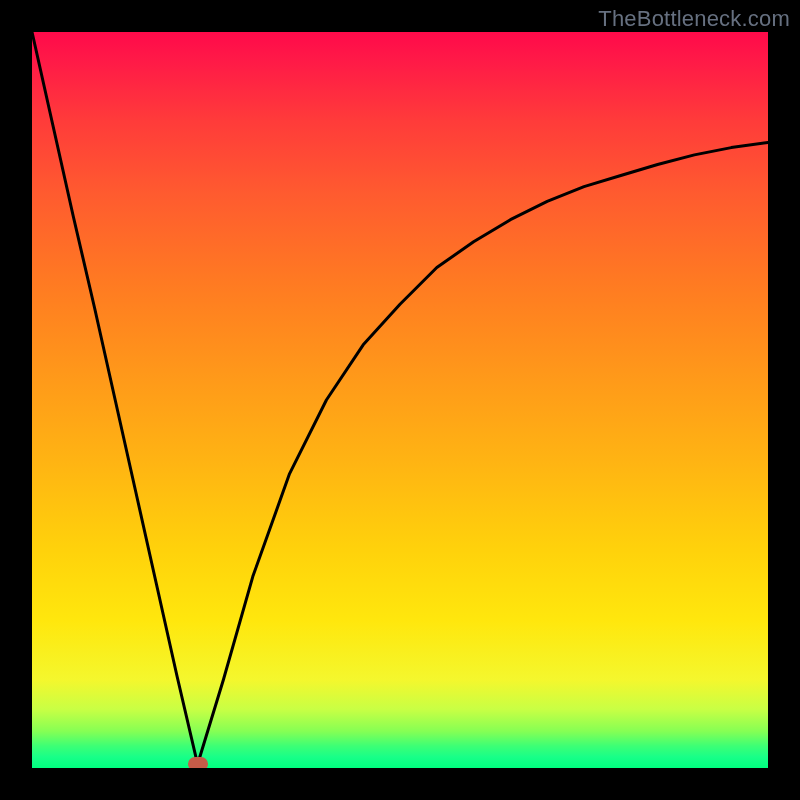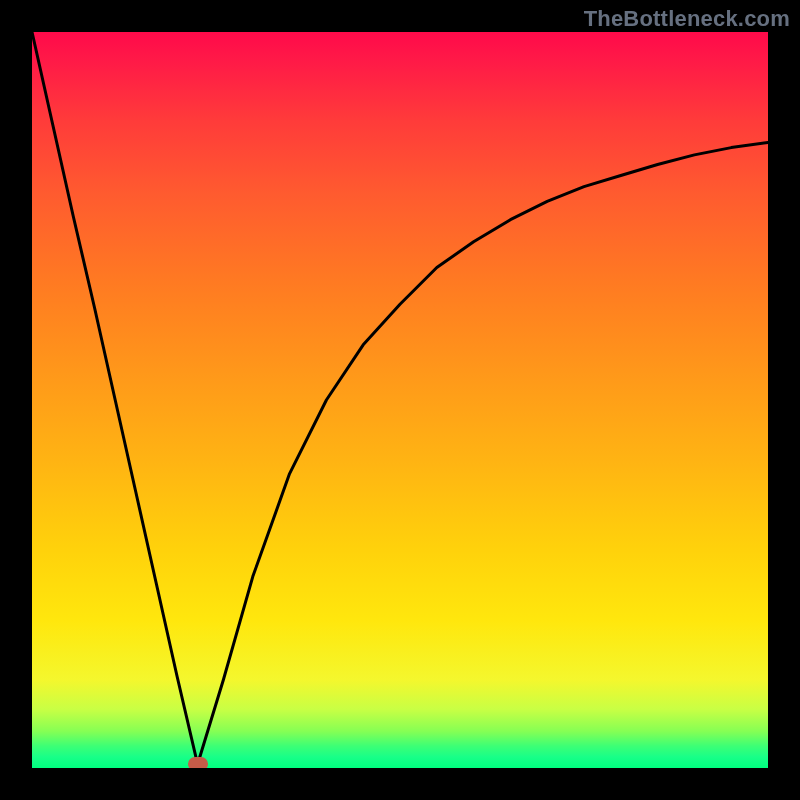--- a/index.html
+++ b/index.html
@@ -46,21 +46,21 @@
       #18ff88 98.5%,
       #00ff7f 100%
     );
   }
   .watermark {
     position: absolute;
     top: 6px;
     right: 10px;
     color: #667080;
     font-size: 22px;
-    font-weight: 700;
+    font-weight: 400;
     letter-spacing: 0.2px;
     user-select: none;
   }
   .curve {
     position: absolute;
     left: 0; top: 0;
     width: 736px;
     height: 736px;
     pointer-events: none;
   }

